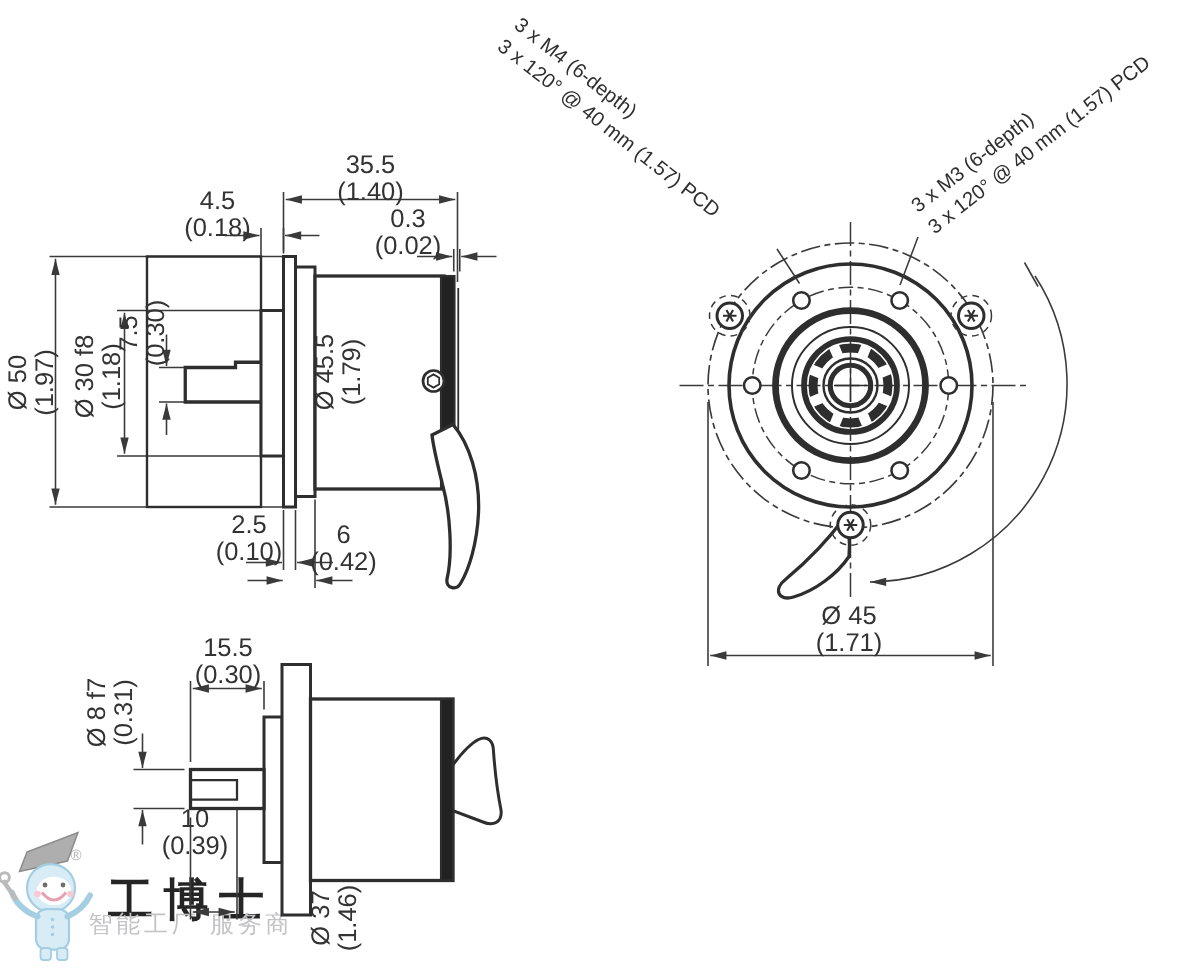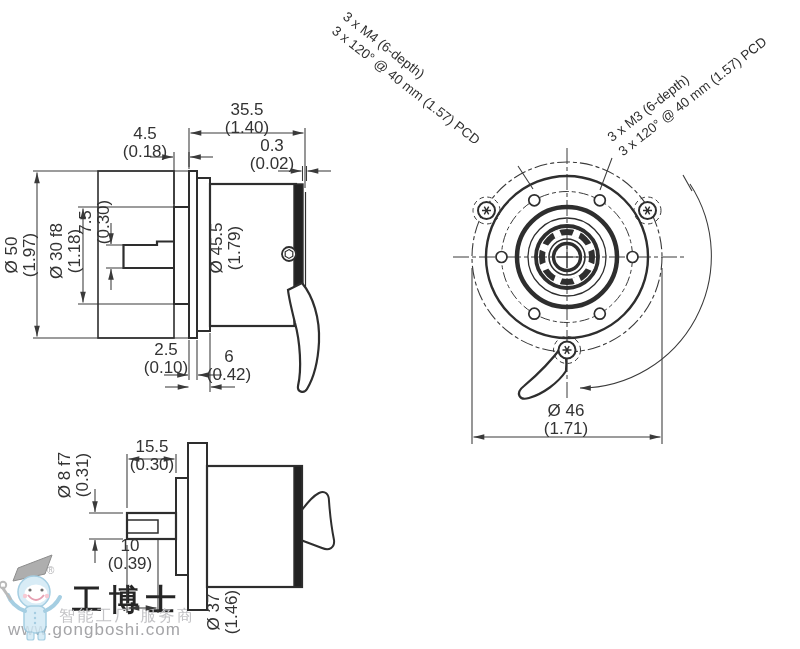--- a/index.html
+++ b/index.html
@@ -24,21 +24,20 @@
   #wm-url{left:8px;top:620px;font-size:17px;letter-spacing:1px;color:#a5a5a8;}
 </style>
 </head>
 <body>
 
 <div id="stage">
 
   <div class="wm" id="wm-reg">®</div>
   <div class="wm" id="wm-brand">工博士</div>
   <div class="wm" id="wm-tagline">智能工厂 服务商</div>
-  <div class="wm" id="wm-url">www.gongboshi.com</div>
 
   <svg id="linework" width="800" height="649" viewBox="0 0 800 649">
     <defs>
       <marker id="ar" viewBox="0 0 12 8" markerWidth="12" markerHeight="8" refX="11.3" refY="4" orient="auto-start-reverse" markerUnits="userSpaceOnUse">
         <path d="M0.5,1.2 L11.3,4 L0.5,6.8 Z" fill="#3a3a3a"></path>
       </marker>
     </defs>
 
     <g opacity="0.8">
       <polygon points="18,568 52,555 45,574 13,581" fill="#9a9a9a" stroke="#707070" stroke-width="1"></polygon>
@@ -235,25 +234,25 @@
   <div class="dim" style="left:166px;top:359px">
     <span>2.5</span>
       <span>(0.10)</span>
     </div>
   <div class="dim" style="left:229px;top:366px">
     <span>6</span>
       <span>(0.42)</span>
     </div>
 
   <div class="dim" style="left:566px;top:420px">
-    <span>Ø 46</span>
+    <span>Ø 45</span>
       <span>(1.71)</span>
     </div>
 
-  <div class="dim" style="left:152px;top:456px">
+  <div class="dim" style="left:152px;top:441px">
     <span>15.5</span>
       <span>(0.30)</span>
     </div>
   <div class="dimv" style="left:74px;top:475px">
     <span>Ø 8 f7</span>
       <span>(0.31)</span>
     </div>
   <div class="dim" style="left:130px;top:555px">
     <span>10</span>
       <span>(0.39)</span>

